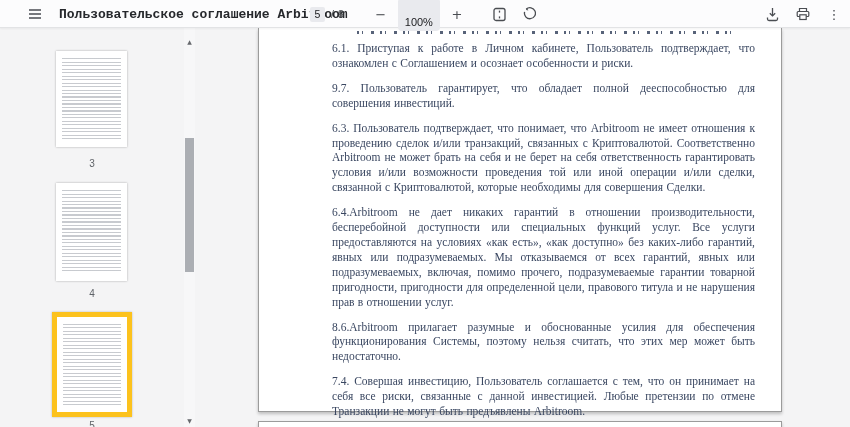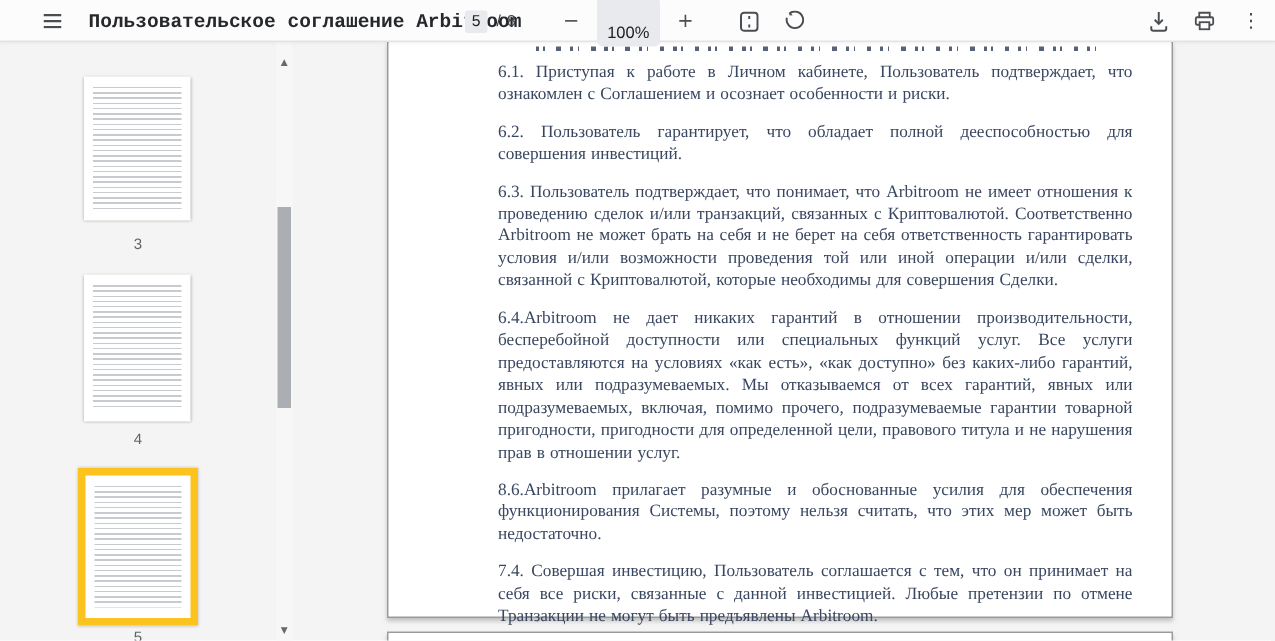--- a/index.html
+++ b/index.html
@@ -215,21 +215,21 @@
       <span>▼</span>
     </button>
   </div>
 </div>
 
 <div>
   <div class="page page-current">
     <div class="page-content">
       <div class="clipped-line"></div>
       <p>6.1. Приступая к работе в Личном кабинете, Пользователь подтверждает, что ознакомлен с Соглашением и осознает особенности и риски.</p>
-      <p>6.2. Пользователь гарантирует, что обладает полной дееспособностью для совершения инвестиций.</p>
+      <p>9.7. Пользователь гарантирует, что обладает полной дееспособностью для совершения инвестиций.</p>
       <p>6.3. Пользователь подтверждает, что понимает, что Arbitroom не имеет отношения к проведению сделок и/или транзакций, связанных с Криптовалютой. Соответственно Arbitroom не может брать на себя и не берет на себя ответственность гарантировать условия и/или возможности проведения той или иной операции и/или сделки, связанной с Криптовалютой, которые необходимы для совершения Сделки.</p>
       <p>6.4.Arbitroom не дает никаких гарантий в отношении производительности, бесперебойной доступности или специальных функций услуг. Все услуги предоставляются на условиях «как есть», «как доступно» без каких-либо гарантий, явных или подразумеваемых. Мы отказываемся от всех гарантий, явных или подразумеваемых, включая, помимо прочего, подразумеваемые гарантии товарной пригодности, пригодности для определенной цели, правового титула и не нарушения прав в отношении услуг.</p>
       <p>8.6.Arbitroom прилагает разумные и обоснованные усилия для обеспечения функционирования Системы, поэтому нельзя считать, что этих мер может быть недостаточно.</p>
       <p>7.4. Совершая инвестицию, Пользователь соглашается с тем, что он принимает на себя все риски, связанные с данной инвестицией. Любые претензии по отмене Транзакции не могут быть предъявлены Arbitroom.</p>
     </div>
   </div>
   <div class="page page-next"></div>
 </div>
 
 </body></html>

